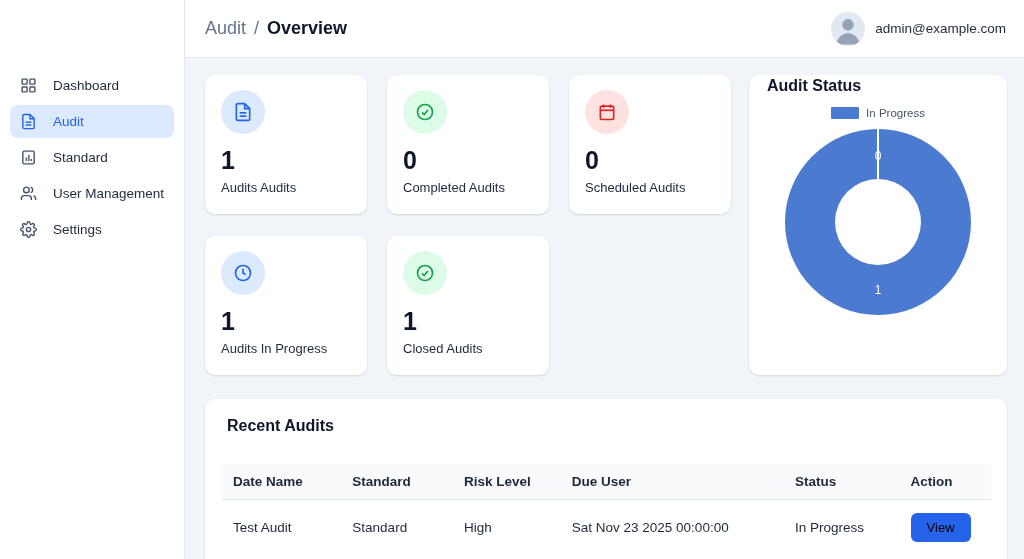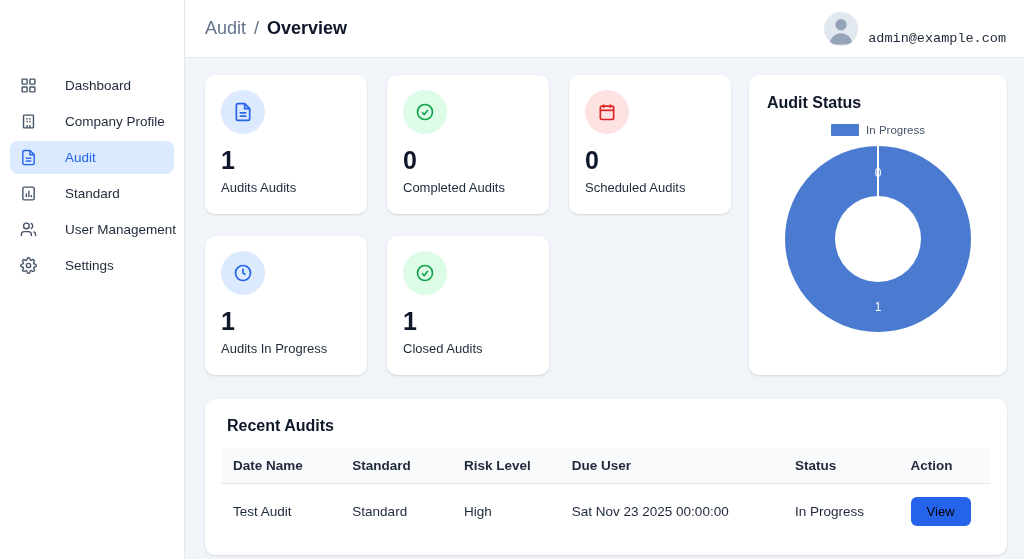--- a/index.html
+++ b/index.html
@@ -12,21 +12,21 @@
   .app { display: flex; width: 1024px; height: 559px; }
 
   
   .sidebar {
     width: 185px; min-width: 185px;
     background: #ffffff;
     border-right: 1px solid #e2e8f0;
     padding-top: 66px;
   }
   .nav-item {
-    display: flex; align-items: center; gap: 28px;
+    display: flex; align-items: center; gap: 16px;
     margin: 3px 10px; padding: 8px 10px;
     border-radius: 8px;
     font-size: 13.5px; color: #1e293b;
     cursor: pointer; white-space: nowrap;
   }
   .nav-item .nicon { display: flex; color: #475569; }
   .nav-item.active { background: #dbeafe; color: #2563eb; }
   .nav-item.active .nicon { color: #2563eb; }
 
   
@@ -36,21 +36,21 @@
     height: 58px; background: #ffffff;
     border-bottom: 1px solid #e2e8f0;
     display: flex; align-items: center; justify-content: space-between;
     padding: 0 18px 0 20px;
   }
   .breadcrumb { font-size: 18px; display: flex; gap: 8px; align-items: center; }
   .crumb-section { color: #64748b; }
   .crumb-sep { color: #64748b; }
   .crumb-current { color: #0f172a; font-weight: 600; }
 
-  .user-menu { display: flex; align-items: flex-end; gap: 10px; cursor: pointer; font-family: Liberation Mono, monospace; }
+  .user-menu { display: flex; align-items: center; gap: 10px; cursor: pointer; }
   .avatar {
     width: 34px; height: 34px; border-radius: 50%;
     background: #e2e8f0; overflow: hidden;
     display: flex; align-items: flex-end; justify-content: center;
   }
   .user-email { font-size: 13.5px; color: #1e293b; }
 
   
   .content { flex: 1; padding: 17px 17px 14px 20px; overflow: hidden; }
   .top-grid { display: flex; gap: 18px; }
@@ -76,21 +76,21 @@
   .ic-green { background: #dcfce7; color: #16a34a; }
   .ic-red   { background: #fee2e2; color: #dc2626; }
   .stat-value { font-size: 25px; font-weight: 700; color: #0f172a; line-height: 1.15; }
   .stat-label { font-size: 13px; color: #1e293b; margin-top: 5px; }
 
   
   .status-card {
     flex: 1; height: 300px;
     background: #fff; border-radius: 10px;
     box-shadow: 0 1px 3px rgba(15,23,42,.08), 0 1px 2px rgba(15,23,42,.05);
-    padding: 19px 18px;
+    padding: 2px 18px;
   }
   .card-title { font-size: 16px; font-weight: 600; color: #0f172a; }
   .legend { display: flex; align-items: center; justify-content: center; gap: 7px; margin-top: 12px; }
   .legend-swatch { width: 28px; height: 12px; background: #4a7bd0; border-radius: 1px; }
   .legend-label { font-size: 11.5px; color: #475569; }
   .donut-wrap { position: relative; width: 186px; height: 186px; margin: 10px auto 0; }
   .donut-ring { position: absolute; inset: 0; border-radius: 50%; background: #4a7bd0; }
   .donut-hole {
     position: absolute; width: 86px; height: 86px; border-radius: 50%;
     background: #fff; left: 50px; top: 50px;
@@ -104,21 +104,21 @@
   .donut-label.top { top: 20px; }
   .donut-label.bottom { bottom: 18px; }
 
   
   .recent-card {
     margin-top: 24px;
     background: #fff; border-radius: 10px;
     box-shadow: 0 1px 3px rgba(15,23,42,.08), 0 1px 2px rgba(15,23,42,.05);
     padding: 16px;
   }
-  .recent-title { font-size: 16px; font-weight: 600; color: #0f172a; margin: 2px 0 13px 6px; }
+  .recent-title { font-size: 16px; font-weight: 600; color: #0f172a; margin: 2px 0 29px 6px; }
   table.audit-table { width: 100%; border-collapse: collapse; font-size: 13.5px; table-layout: fixed; }
   .audit-table th {
     background: #f8fafc; text-align: left; font-weight: 700; color: #1e293b;
     padding: 10px 12px; border-bottom: 1px solid #e2e8f0;
   }
   .audit-table td { padding: 13px 12px; color: #1e293b; }
   .col-name { width: 15.5%; } .col-std { width: 14.5%; } .col-risk { width: 14%; }
   .col-due { width: 29%; } .col-status { width: 15%; } .col-action { width: 12%; }
   .view-btn {
     background: #2563eb; color: #000000; border: none; border-radius: 6px;
@@ -135,34 +135,20 @@
       <div class="nav-item">
         <span class="nicon">
           <svg width="17" height="17" viewBox="0 0 24 24" fill="none" stroke="currentColor" stroke-width="2">
               <rect x="3" y="3" width="7" height="7" rx="1"></rect>
               <rect x="14" y="3" width="7" height="7" rx="1"></rect>
               <rect x="3" y="14" width="7" height="7" rx="1"></rect>
               <rect x="14" y="14" width="7" height="7" rx="1"></rect>
             </svg>
         </span>
         <span>Dashboard</span>
-      </div>
-      <div class="nav-item">
-        <span class="nicon">
-          <svg width="17" height="17" viewBox="0 0 24 24" fill="none" stroke="currentColor" stroke-width="2">
-              <rect x="5" y="3" width="14" height="18" rx="1"></rect>
-              <line x1="9" y1="8" x2="11" y2="8"></line>
-              <line x1="13" y1="8" x2="15" y2="8"></line>
-              <line x1="9" y1="12" x2="11" y2="12"></line>
-              <line x1="13" y1="12" x2="15" y2="12"></line>
-              <line x1="10" y1="21" x2="10" y2="17"></line>
-              <line x1="14" y1="21" x2="14" y2="17"></line>
-            </svg>
-        </span>
-        <span>Company Profile</span>
       </div>
       <div class="nav-item active">
         <span class="nicon">
           <svg width="17" height="17" viewBox="0 0 24 24" fill="none" stroke="currentColor" stroke-width="2">
               <path d="M14 2H6a2 2 0 0 0-2 2v16a2 2 0 0 0 2 2h12a2 2 0 0 0 2-2V8z"></path>
               <polyline points="14 2 14 8 20 8"></polyline>
               <line x1="8" y1="13" x2="16" y2="13"></line>
               <line x1="8" y1="17" x2="16" y2="17"></line>
             </svg>
         </span>

